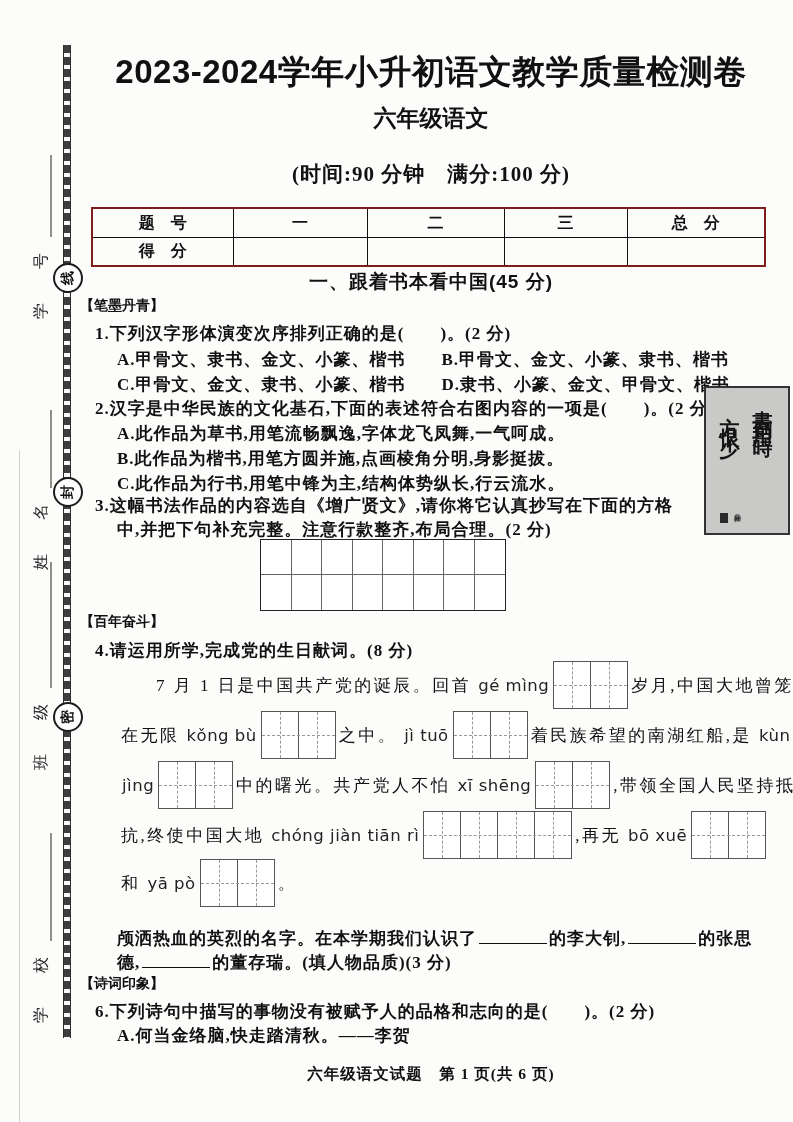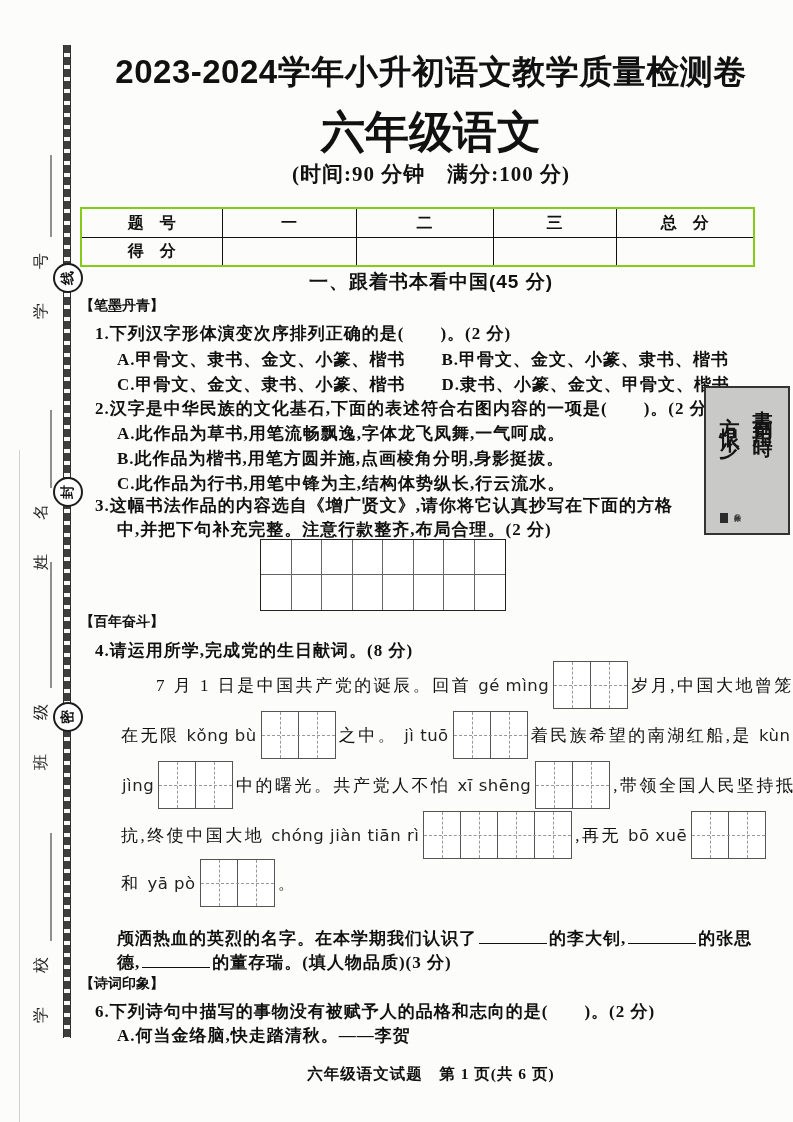--- a/index.html
+++ b/index.html
@@ -15,26 +15,26 @@
         border:2px solid #1c1c1c;background:#fff;display:flex;align-items:center;justify-content:center;
         font-size:14px;font-weight:bold;transform:rotate(-90deg);z-index:3;}
   .vfield{position:absolute;transform:translate(-50%,-50%) rotate(-90deg);white-space:nowrap;
           display:flex;align-items:flex-end;gap:7px;font-size:16px;letter-spacing:9px;color:#222;}
   .vf-line{display:inline-block;border-bottom:1.5px solid #222;height:3px;letter-spacing:0;}
 
   
   .hdr{position:absolute;left:85px;width:692px;text-align:center;white-space:nowrap;}
   .title{top:50px;font-family:"Liberation Sans","DejaVu Sans",sans-serif;font-weight:700;
          font-size:33px;letter-spacing:0.5px;}
-  .subtitle{top:103px;font-family:"Liberation Sans","DejaVu Sans",sans-serif;font-weight:700;font-size:44px;}
+  .subtitle{top:103px;font-family:"Liberation Sans","DejaVu Sans",sans-serif;font-weight:700;font-size:23px;}
   .meta{top:160px;font-size:21px;font-weight:600;letter-spacing:1px;text-align:center;}
 
   
-  table.score{position:absolute;left:80px;top:207px;width:673px;border-collapse:collapse;
-              border:2px solid #84cc16;table-layout:fixed;}
+  table.score{position:absolute;left:91px;top:207px;width:673px;border-collapse:collapse;
+              border:2px solid #7f1d1d;table-layout:fixed;}
   table.score td{border:1px solid #111;text-align:center;font-size:16px;font-weight:600;
                  height:27px;padding:0;}
   table.score tr:first-child td{height:28px;}
 
   
   .line{position:absolute;white-space:nowrap;font-size:17px;font-weight:600;letter-spacing:1px;}
   .sec-title{position:absolute;left:85px;width:692px;text-align:center;font-weight:700;font-size:19px;
              font-family:"Liberation Sans","DejaVu Sans",sans-serif;letter-spacing:1px;white-space:nowrap;}
   .part{position:absolute;left:80px;font-family:"Liberation Sans","DejaVu Sans",sans-serif;
         font-weight:700;font-size:14px;white-space:nowrap;}

